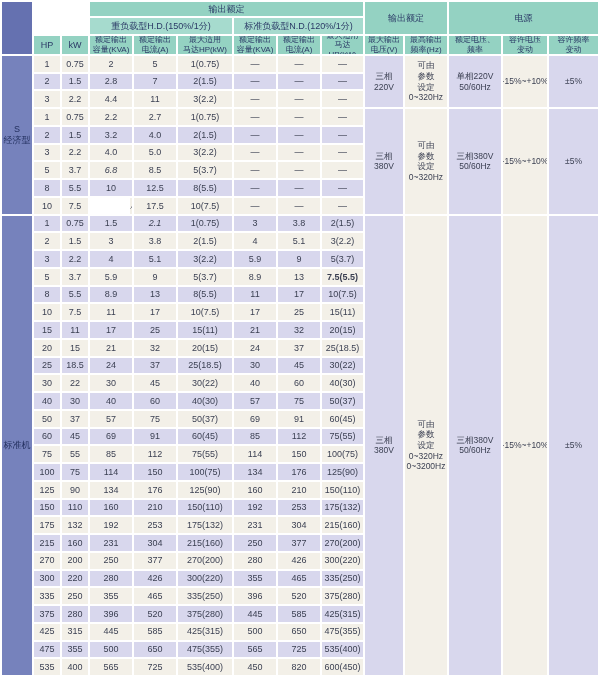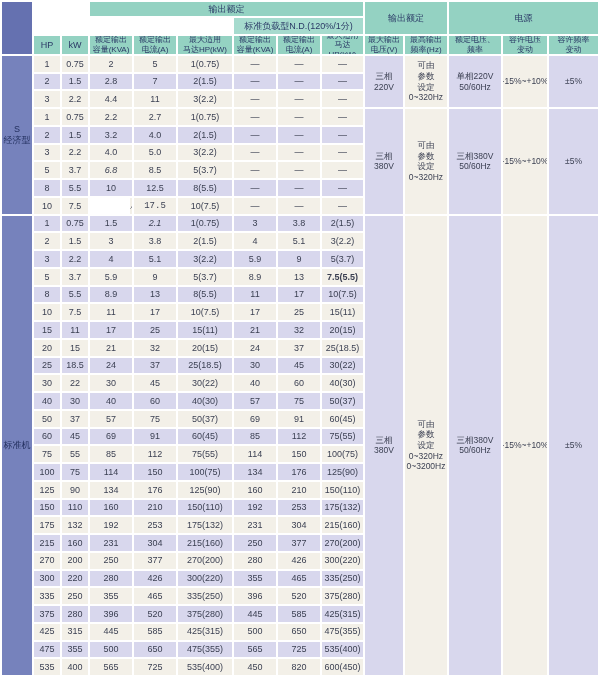--- a/index.html
+++ b/index.html
@@ -48,20 +48,21 @@
   .h-psuvf{grid-area:3/12/4/13;}
   .h-psudv{grid-area:3/13/4/14;}
   .h-psudf{grid-area:3/14/4/15;}
 </style>
 </head>
 <body>
 
 <div class="table" id="grid">
   <div class="cell corner h-corner"></div>
   <div class="cell teal h-outmain">输出额定</div>
+  <div class="cell teal2 h-hd">重负载型H.D.(150%/1分)</div>
   <div class="cell teal2 h-nd">标准负载型N.D.(120%/1分)</div>
   <div class="cell teal h-hp">HP</div>
   <div class="cell teal h-kw">kW</div>
   <div class="cell teal hdr3 h-hdkva">额定输出
 容量(KVA)</div>
   <div class="cell teal hdr3 h-hda">额定输出
 电流(A)</div>
   <div class="cell teal hdr3 h-hdhp">最大适用
 马达HP(kW)</div>
   <div class="cell teal hdr3 h-ndkva">额定输出
@@ -154,21 +155,21 @@
     <div class="cell lav" style="grid-area: 11 / 3 / 12 / 4;">5.5</div>
     <div class="cell lav" style="grid-area: 11 / 4 / 12 / 5;">10</div>
     <div class="cell lav" style="grid-area: 11 / 5 / 12 / 6;">12.5</div>
     <div class="cell lav" style="grid-area: 11 / 6 / 12 / 7;">8(5.5)</div>
     <div class="cell lav" style="grid-area: 11 / 7 / 12 / 8;">—</div>
     <div class="cell lav" style="grid-area: 11 / 8 / 12 / 9;">—</div>
     <div class="cell lav" style="grid-area: 11 / 9 / 12 / 10;">—</div>
     <div class="cell cream" style="grid-area: 12 / 2 / 13 / 3;">10</div>
     <div class="cell cream" style="grid-area: 12 / 3 / 13 / 4;">7.5</div>
     <div class="cell cream" style="grid-area: 12 / 4 / 13 / 5; margin-left: 40px;">14</div>
-    <div class="cell cream" style="grid-area: 12 / 5 / 13 / 6; font-family: Liberation Mono, monospace;">17.5</div>
+    <div class="cell cream" style="grid-area: 12 / 5 / 13 / 6;">17.5</div>
     <div class="cell cream" style="grid-area: 12 / 6 / 13 / 7;">10(7.5)</div>
     <div class="cell cream" style="grid-area: 12 / 7 / 13 / 8;">—</div>
     <div class="cell cream" style="grid-area: 12 / 8 / 13 / 9;">—</div>
     <div class="cell cream" style="grid-area: 12 / 9 / 13 / 10;">—</div>
     <div class="cell lav merged" style="grid-area: 7 / 10 / 13 / 11;">三相
 380V</div>
     <div class="cell cream merged" style="grid-area: 7 / 11 / 13 / 12;">可由
 参数
 设定
 0~320Hz</div>

